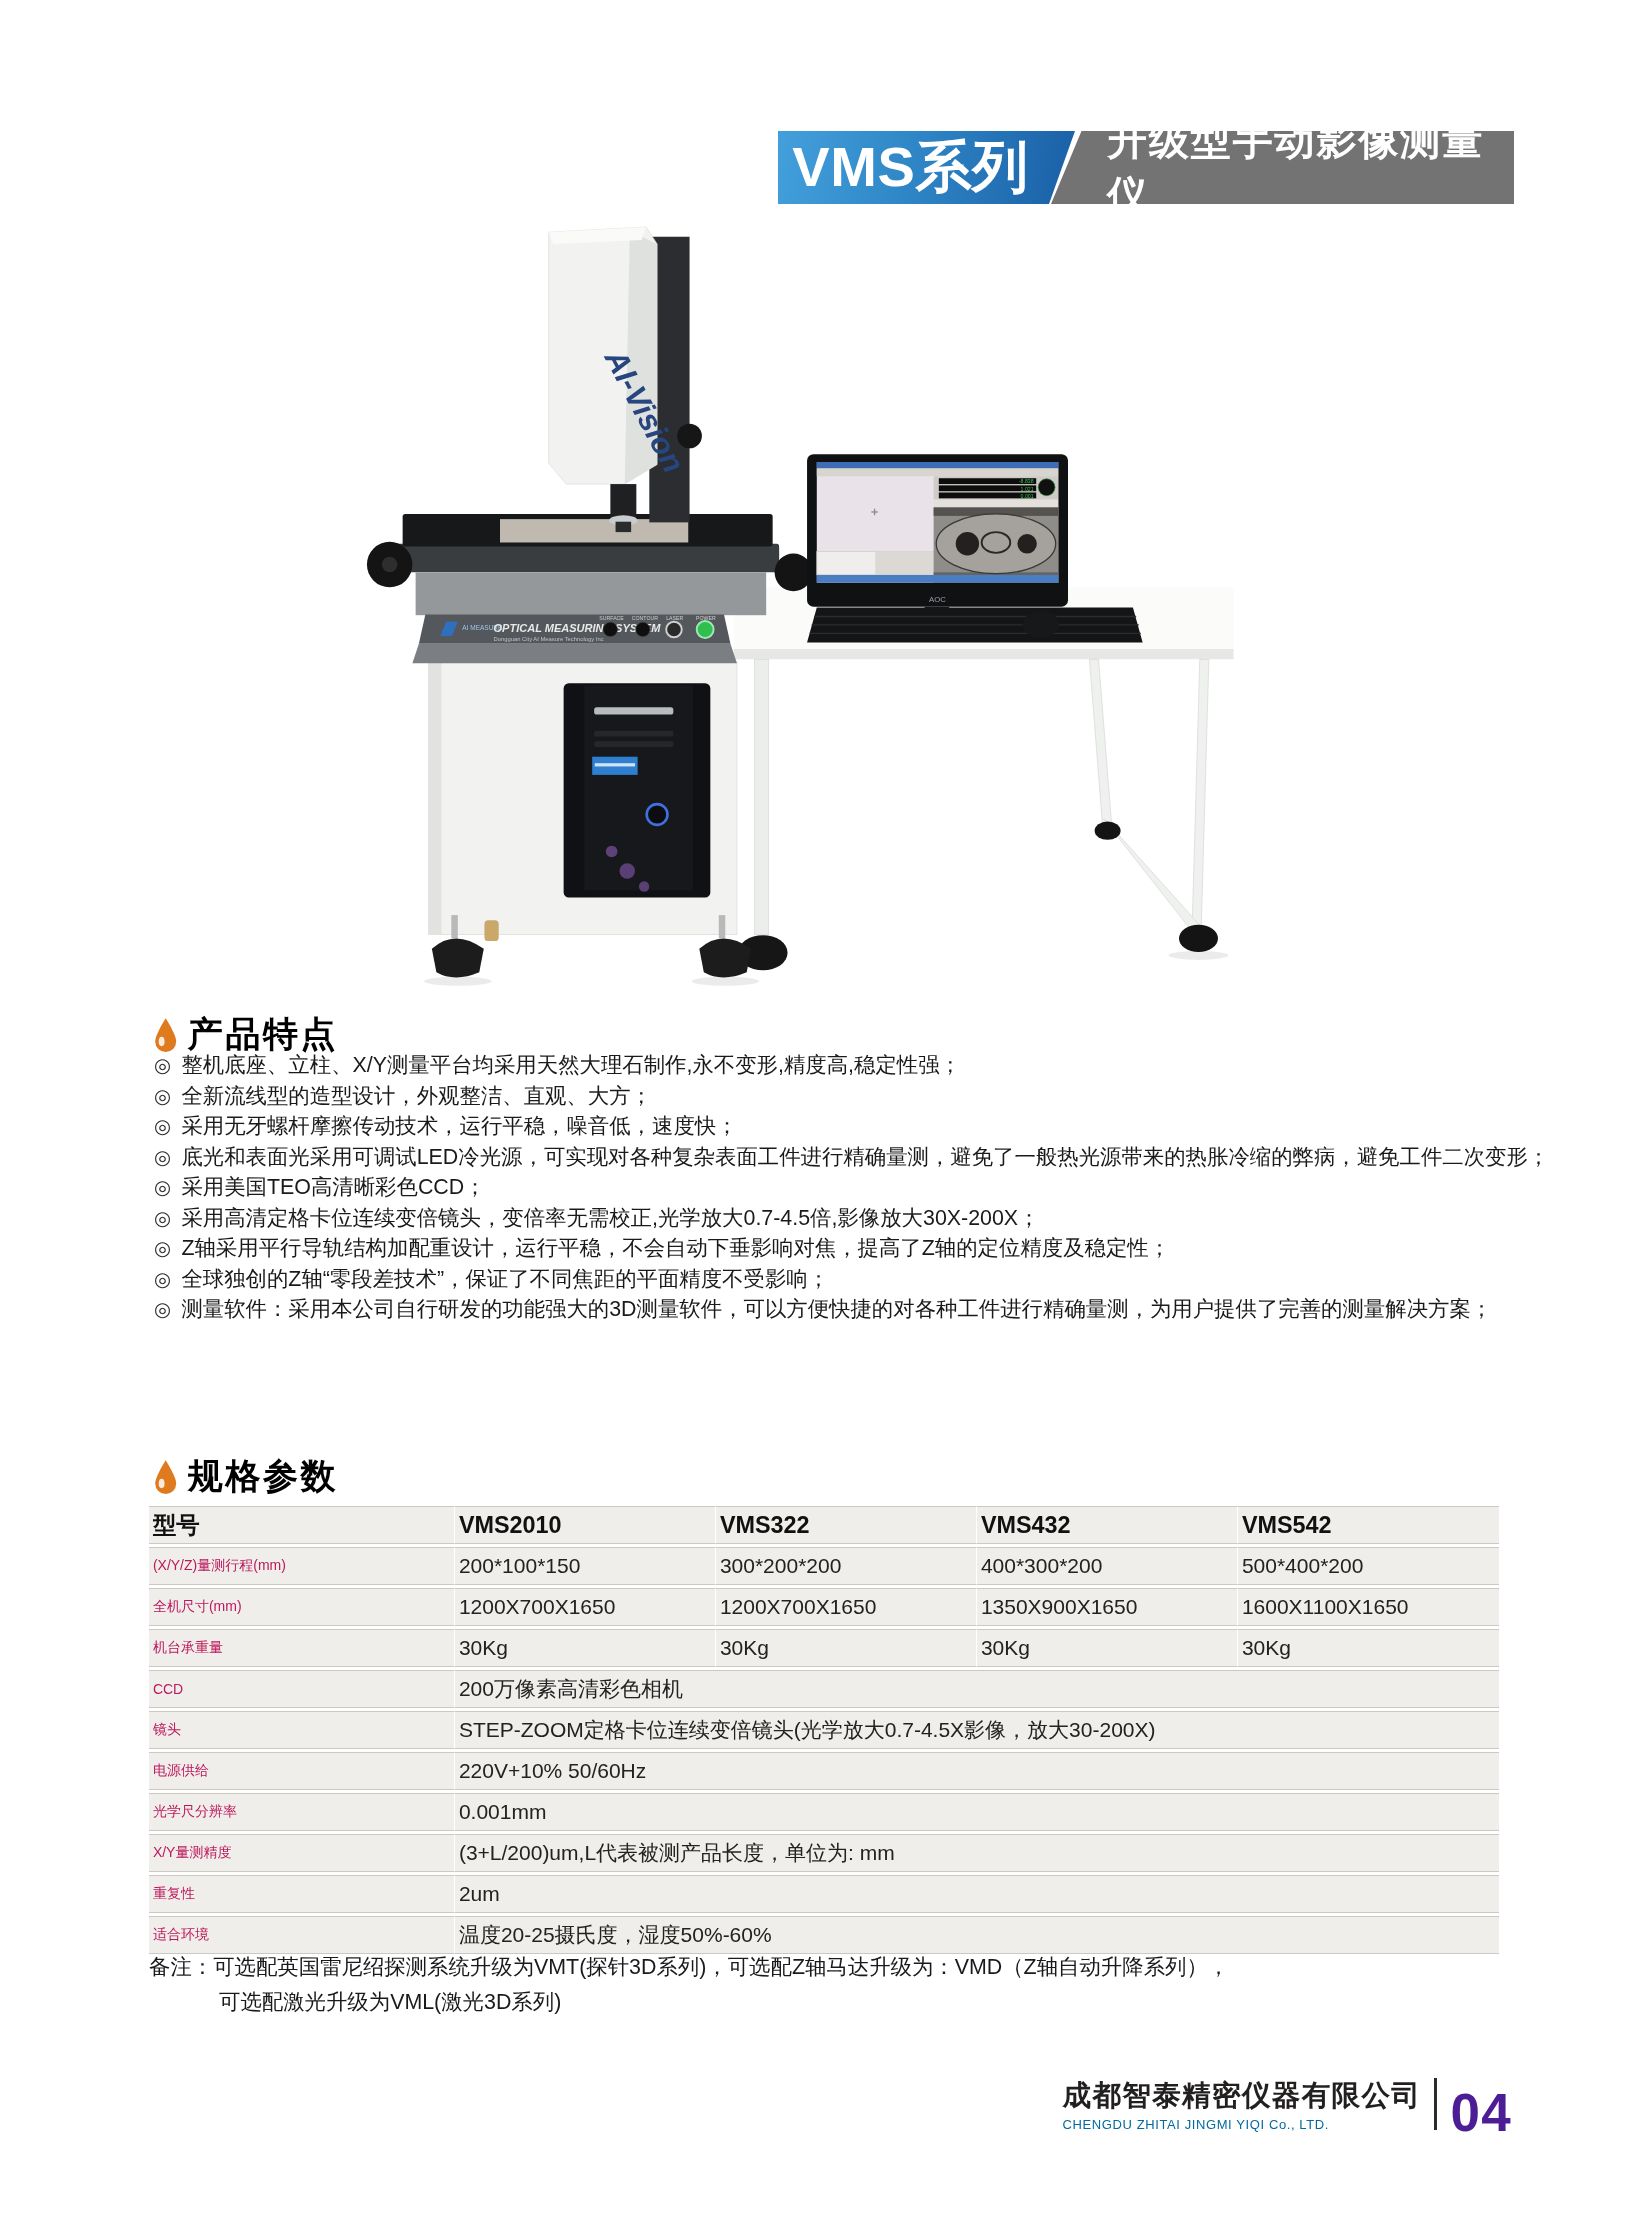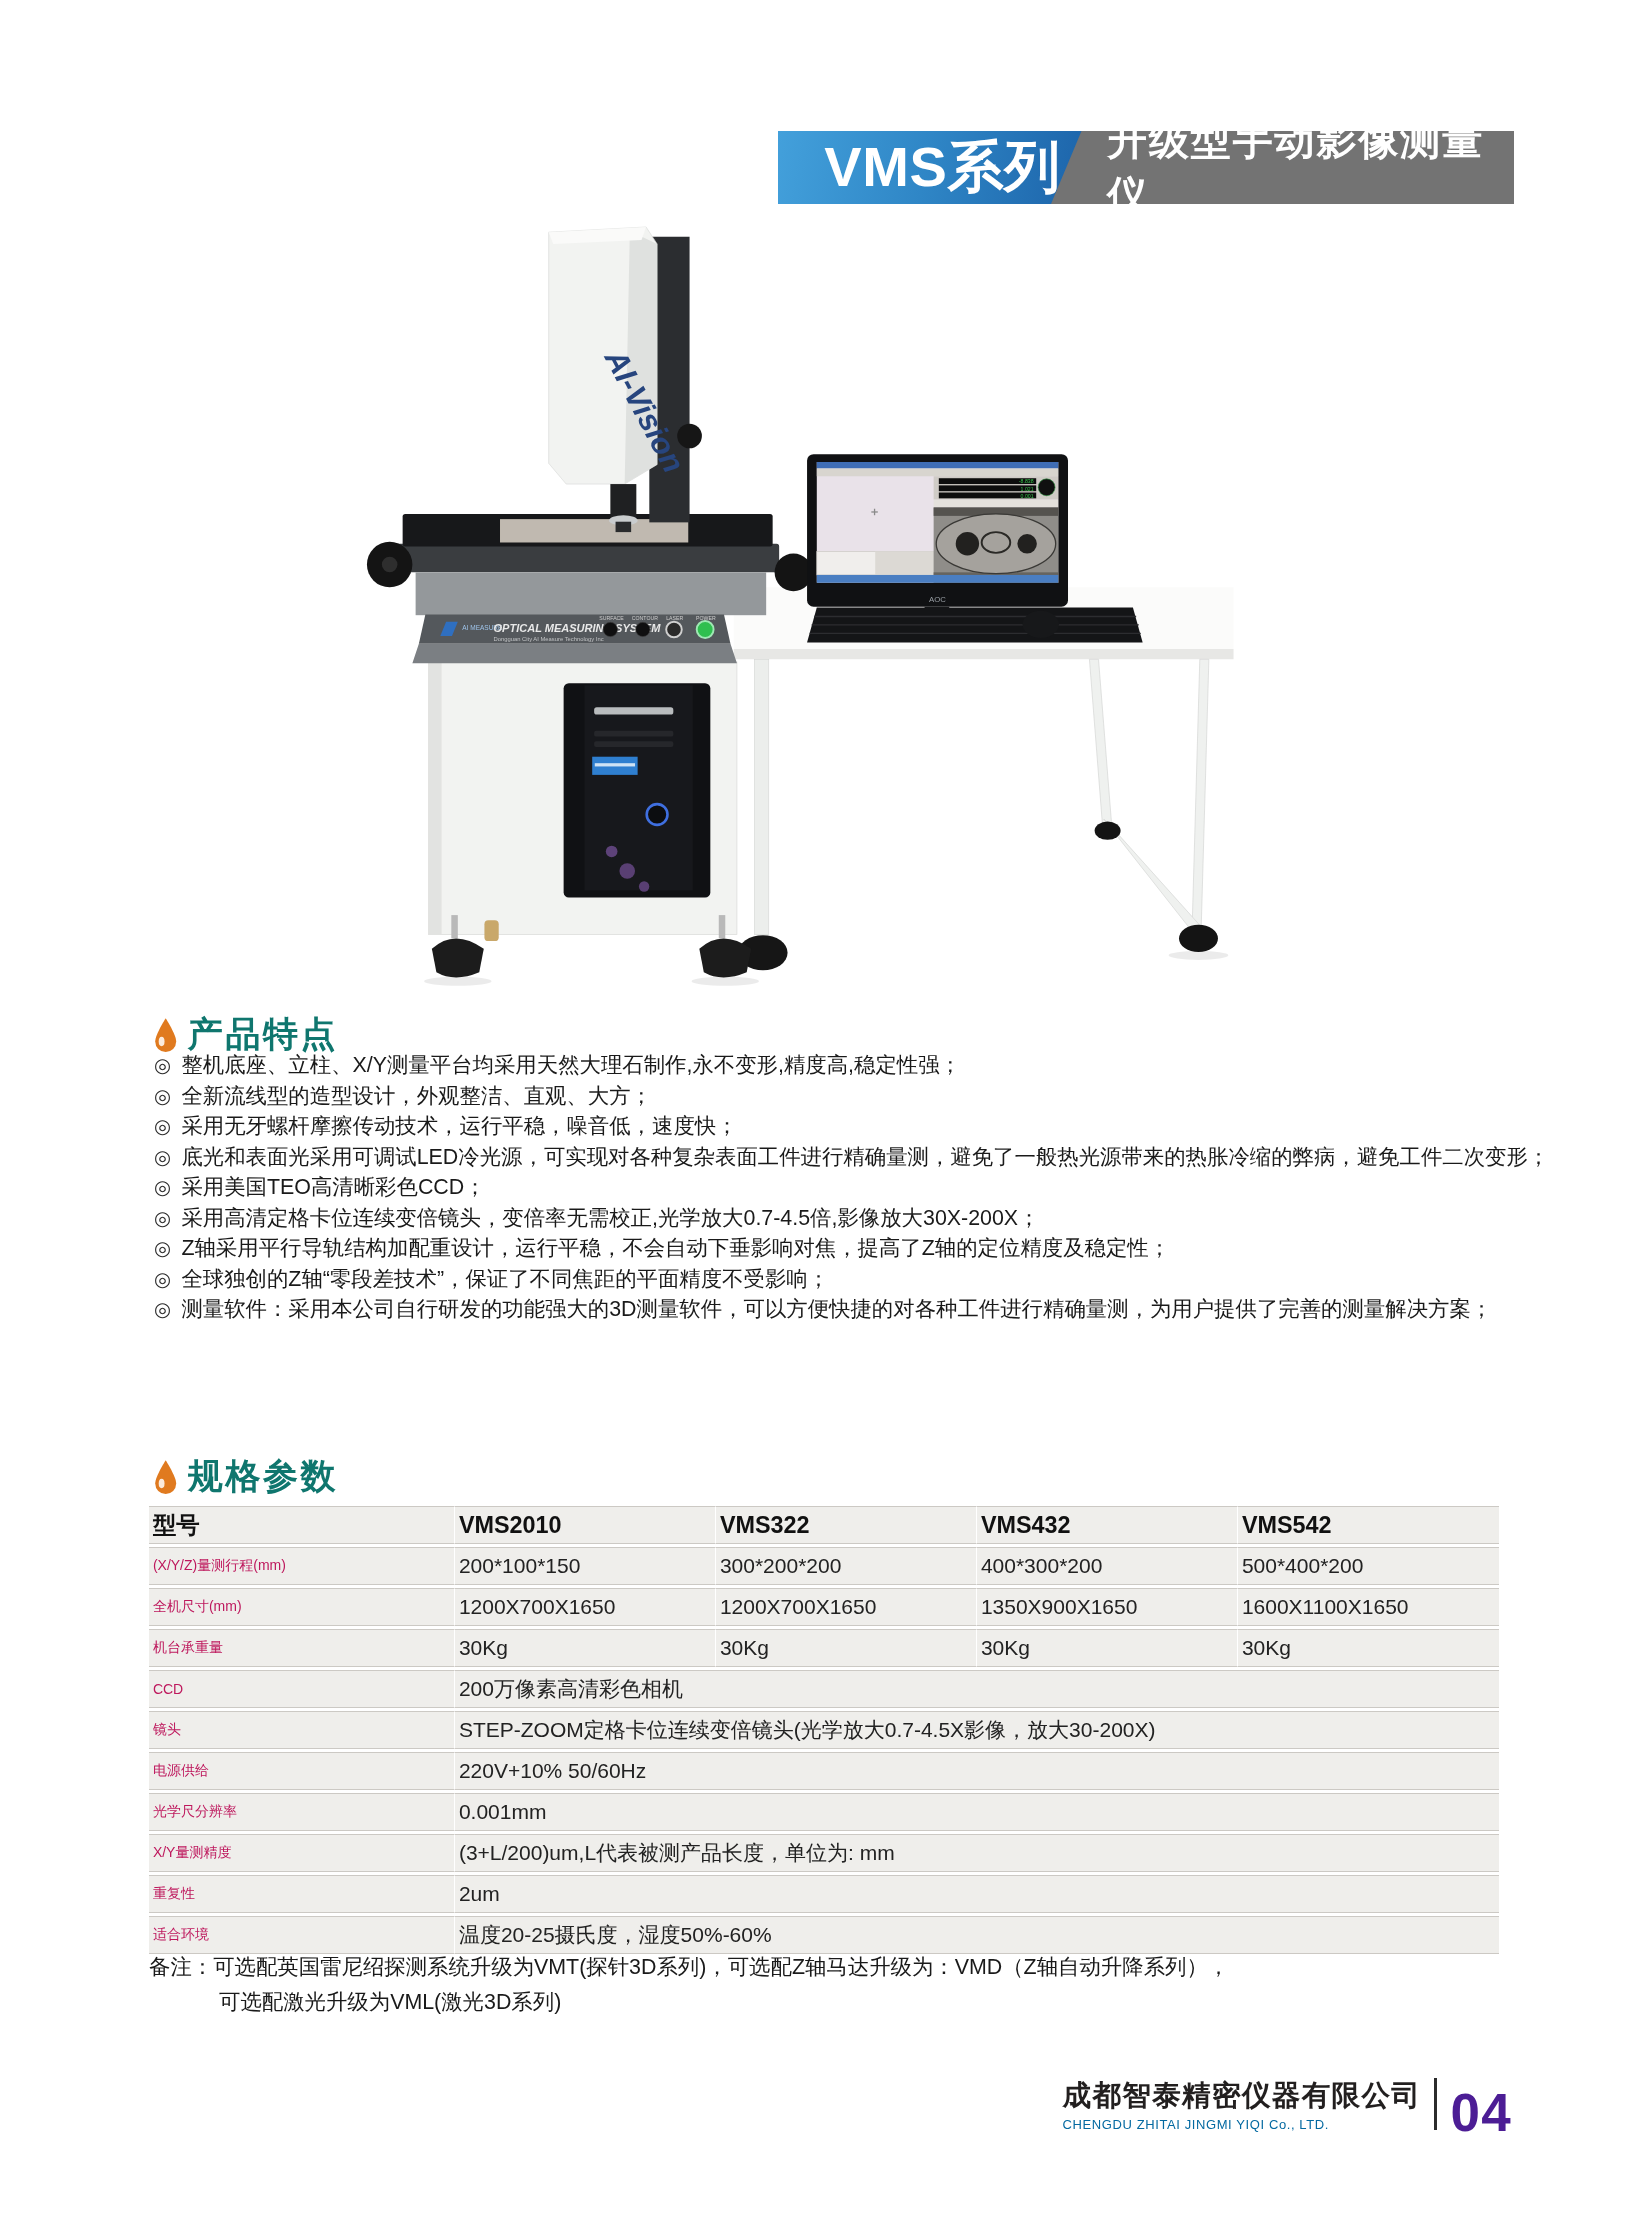--- a/index.html
+++ b/index.html
@@ -3,31 +3,31 @@
 <meta charset="utf-8">
 <style>
   html,body{margin:0;padding:0;background:#fff;}
   #page{position:relative;width:1646px;height:2227px;background:#ffffff;overflow:hidden;
         font-family:"Liberation Sans","DejaVu Sans",sans-serif;color:#1a1a1a;}
 
   
   .hdr-blue{position:absolute;left:778px;top:131px;width:297px;height:73px;
     background:linear-gradient(100deg,#43a0db 0%,#2f86c6 45%,#1a5fa6 100%);
     clip-path:polygon(0 0,100% 0,calc(100% - 26px) 100%,0 100%);
-    display:flex;align-items:center;padding-left:32px;}
+    display:flex;align-items:center;}
   .hdr-blue span{font-size:56px;font-weight:700;color:#fff;padding-left:14.3px;letter-spacing:0.6px;}
   .hdr-gray{position:absolute;left:1051px;top:131px;width:463px;height:73px;
     background:#737373;clip-path:polygon(30.5px 0,100% 0,100% 100%,0 100%);
     display:flex;align-items:center;}
   .hdr-gray span{font-size:40px;font-weight:700;color:#fff;padding-left:56px;letter-spacing:1.9px;}
 
   
   .sec{position:absolute;display:flex;align-items:center;gap:10.4px;}
   .sec .drop{width:23.4px;height:35px;flex:0 0 auto;}
-  .sec .t{font-size:35px;font-weight:700;color:#0f766e;letter-spacing:2.6px;}
+  .sec .t{font-size:35px;font-weight:700;color:#000000;letter-spacing:2.6px;}
 
   
   #feature-list{position:absolute;left:154px;top:1051px;width:1467px;margin:0;padding:0;list-style:none;}
   #feature-list li{display:flex;align-items:flex-start;gap:10.4px;height:30.5px;font-size:21.4px;line-height:28.6px;}
   #feature-list .g{font-size:19.5px;color:#2b2b2b;line-height:28.6px;}
 
   
   #spec-table{position:absolute;left:149px;top:1503px;width:1350px;
     border-collapse:separate;border-spacing:0 3.2px;table-layout:fixed;}
   #spec-table td,#spec-table th{background:#efeeeb;height:36px;text-align:left;vertical-align:middle;

